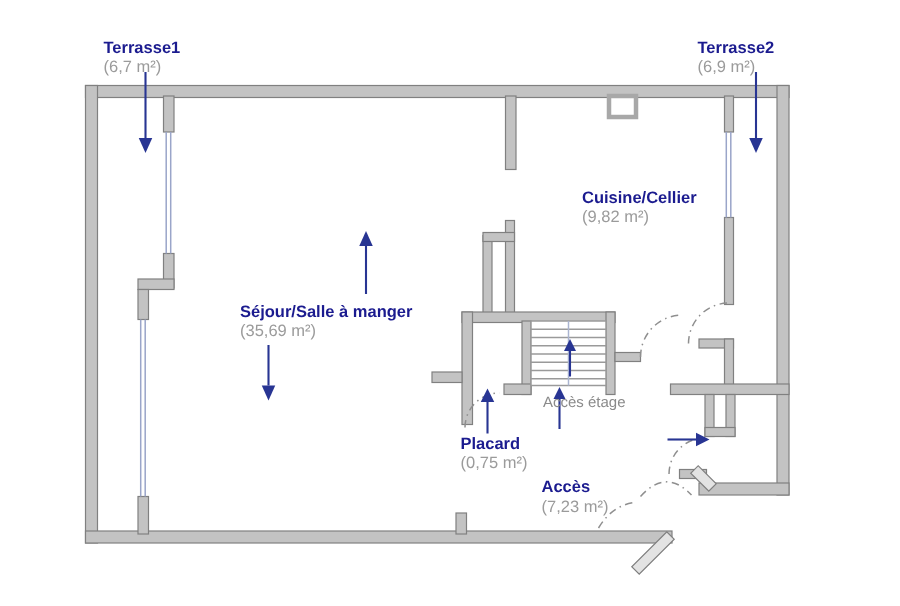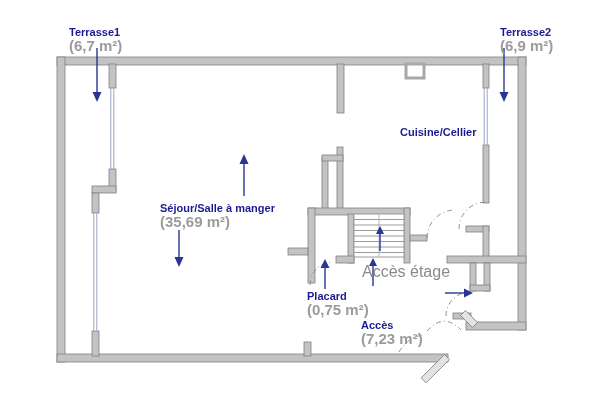--- a/index.html
+++ b/index.html
@@ -11,22 +11,22 @@
   .win{stroke:var(--window,#9aa5c9);stroke-width:1;fill:none;}
   .arc{fill:none;stroke:#8f8f8f;stroke-width:1;stroke-dasharray:5 3 1 3;}
   .tread{fill:#ffffff;stroke:#9a9a9a;stroke-width:1;}
   .treadline{fill:none;stroke:#9a9a9a;stroke-width:1;}
   .midline{fill:none;stroke:#aab4d0;stroke-width:1;}
   .leaf{fill:#e3e3e3;stroke:#7f7f7f;stroke-width:0.8;}
   .arrow{stroke:var(--arrow,#283593);stroke-width:1.4;fill:none;}
   .ahead{fill:var(--arrow,#283593);stroke:none;}
   .room-label{position:absolute;color:var(--room-name,#1b1b8f);font-size:11px;font-weight:bold;
               line-height:13px;white-space:nowrap;}
-  .room-label .area{display:block;color:var(--area,#9b9b9b);font-size:15px;font-weight:bold;}
-  .note-label{position:absolute;color:#8a8a8a;font-size:16px;white-space:nowrap;}
+  .room-label .area{display:block;color:var(--area,#9b9b9b);font-size:11px;font-weight:normal;}
+  .note-label{position:absolute;color:#8a8a8a;font-size:10px;white-space:nowrap;}
 </style>
 </head>
 <body>
 
 <div class="canvas">
 
   <svg class="plan-svg" width="600" height="404" viewBox="0 0 600 404">
 
     <g>
       <rect class="wall" x="57" y="57" width="469" height="8"></rect>
@@ -128,27 +128,28 @@
           <polygon class="ahead" points="464,288.5 464,297.5 473,293"></polygon>
       </g>
     </g>
   </svg>
 
   <div class="room-label" style="left:69px;top:26px">
     <span>Terrasse1</span>
     <span class="area">(6,7 m²)</span>
   </div>
 
-  <div class="room-label" style="left:500px;top:26px">
+  <div class="room-label" style="left:465px;top:26px">
     <span>Terrasse2</span>
     <span class="area">(6,9 m²)</span>
   </div>
 
-  <div class="room-label" style="left:400px;top:126px">
+  <div class="room-label" style="left:388px;top:126px">
     <span>Cuisine/Cellier</span>
+    <span class="area">(9,82 m²)</span>
   </div>
 
   <div class="room-label" style="left:160px;top:202px">
     <span>Séjour/Salle à manger</span>
     <span class="area">(35,69 m²)</span>
   </div>
 
   <div class="room-label" style="left:307px;top:290px">
     <span>Placard</span>
     <span class="area">(0,75 m²)</span>

